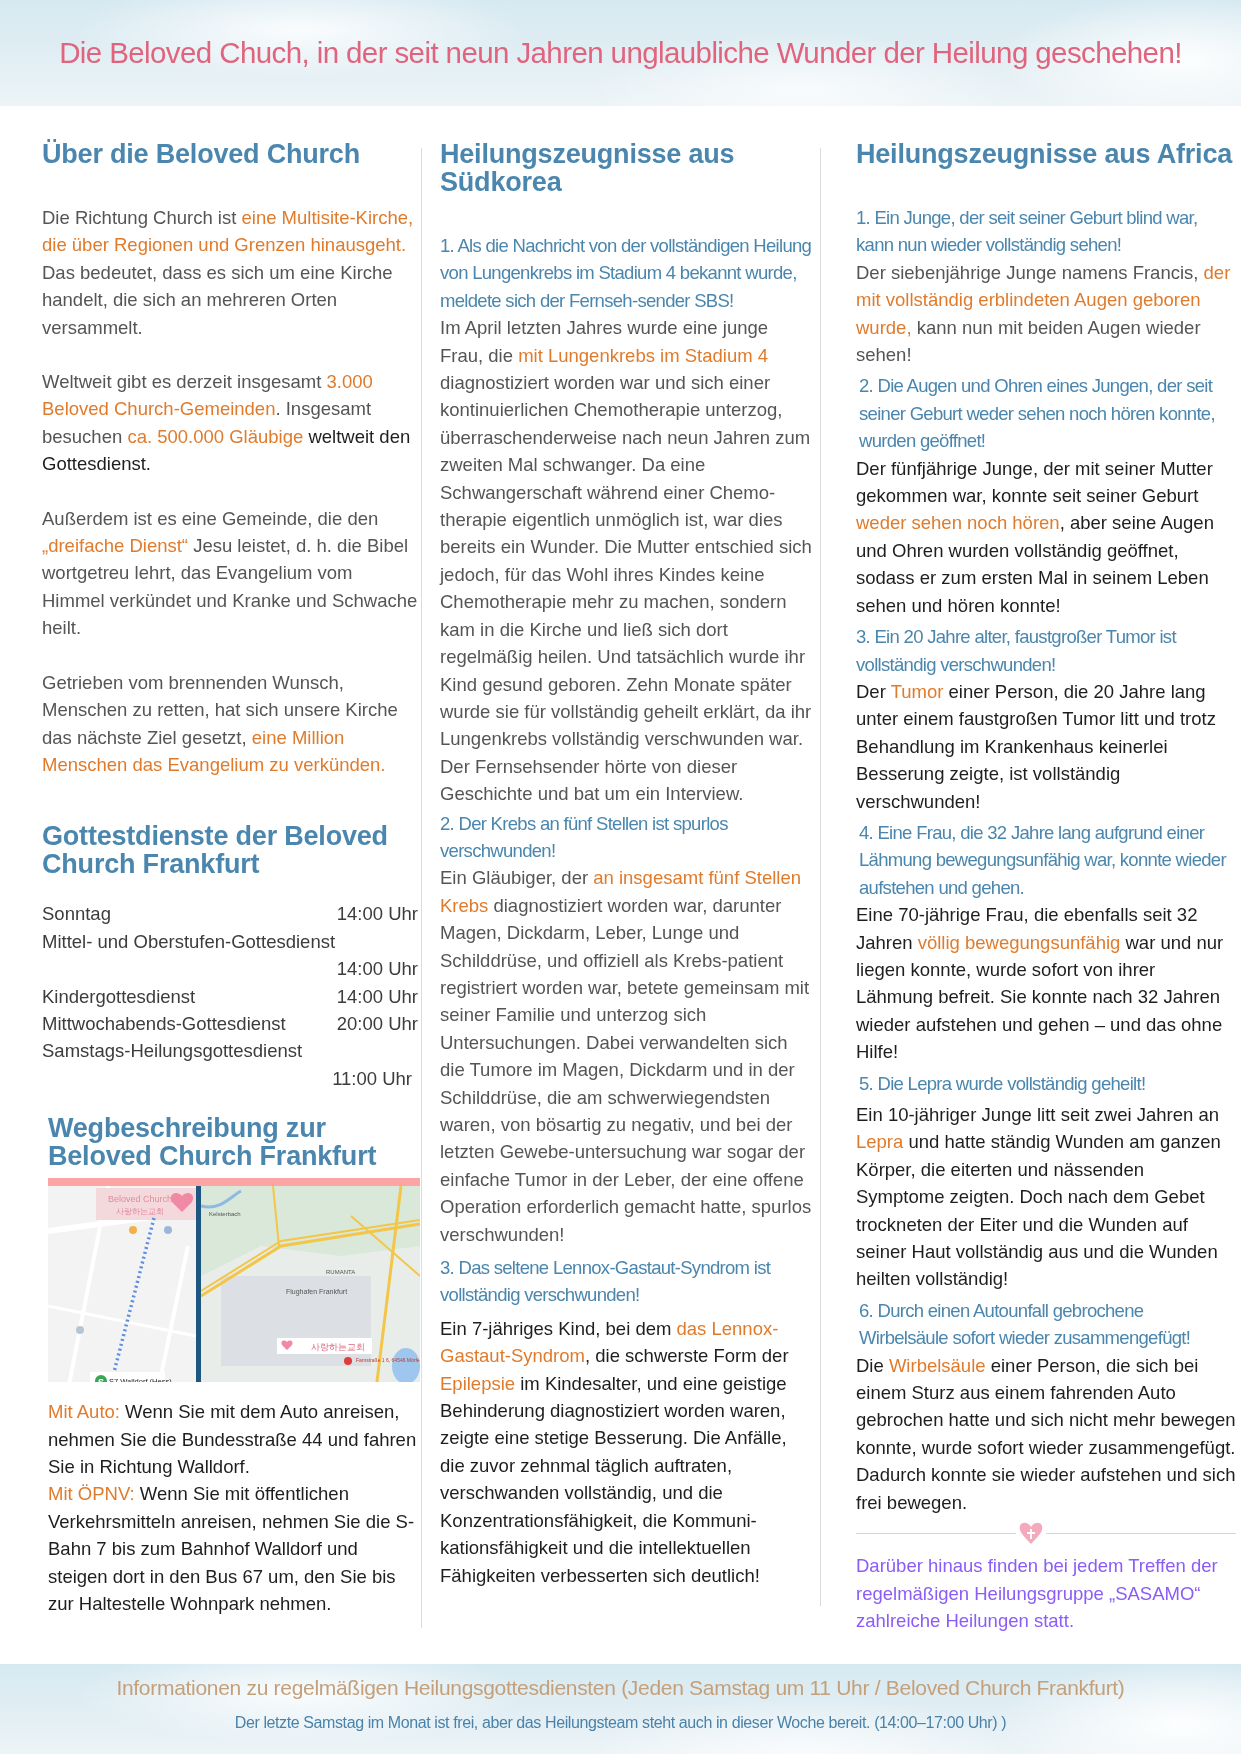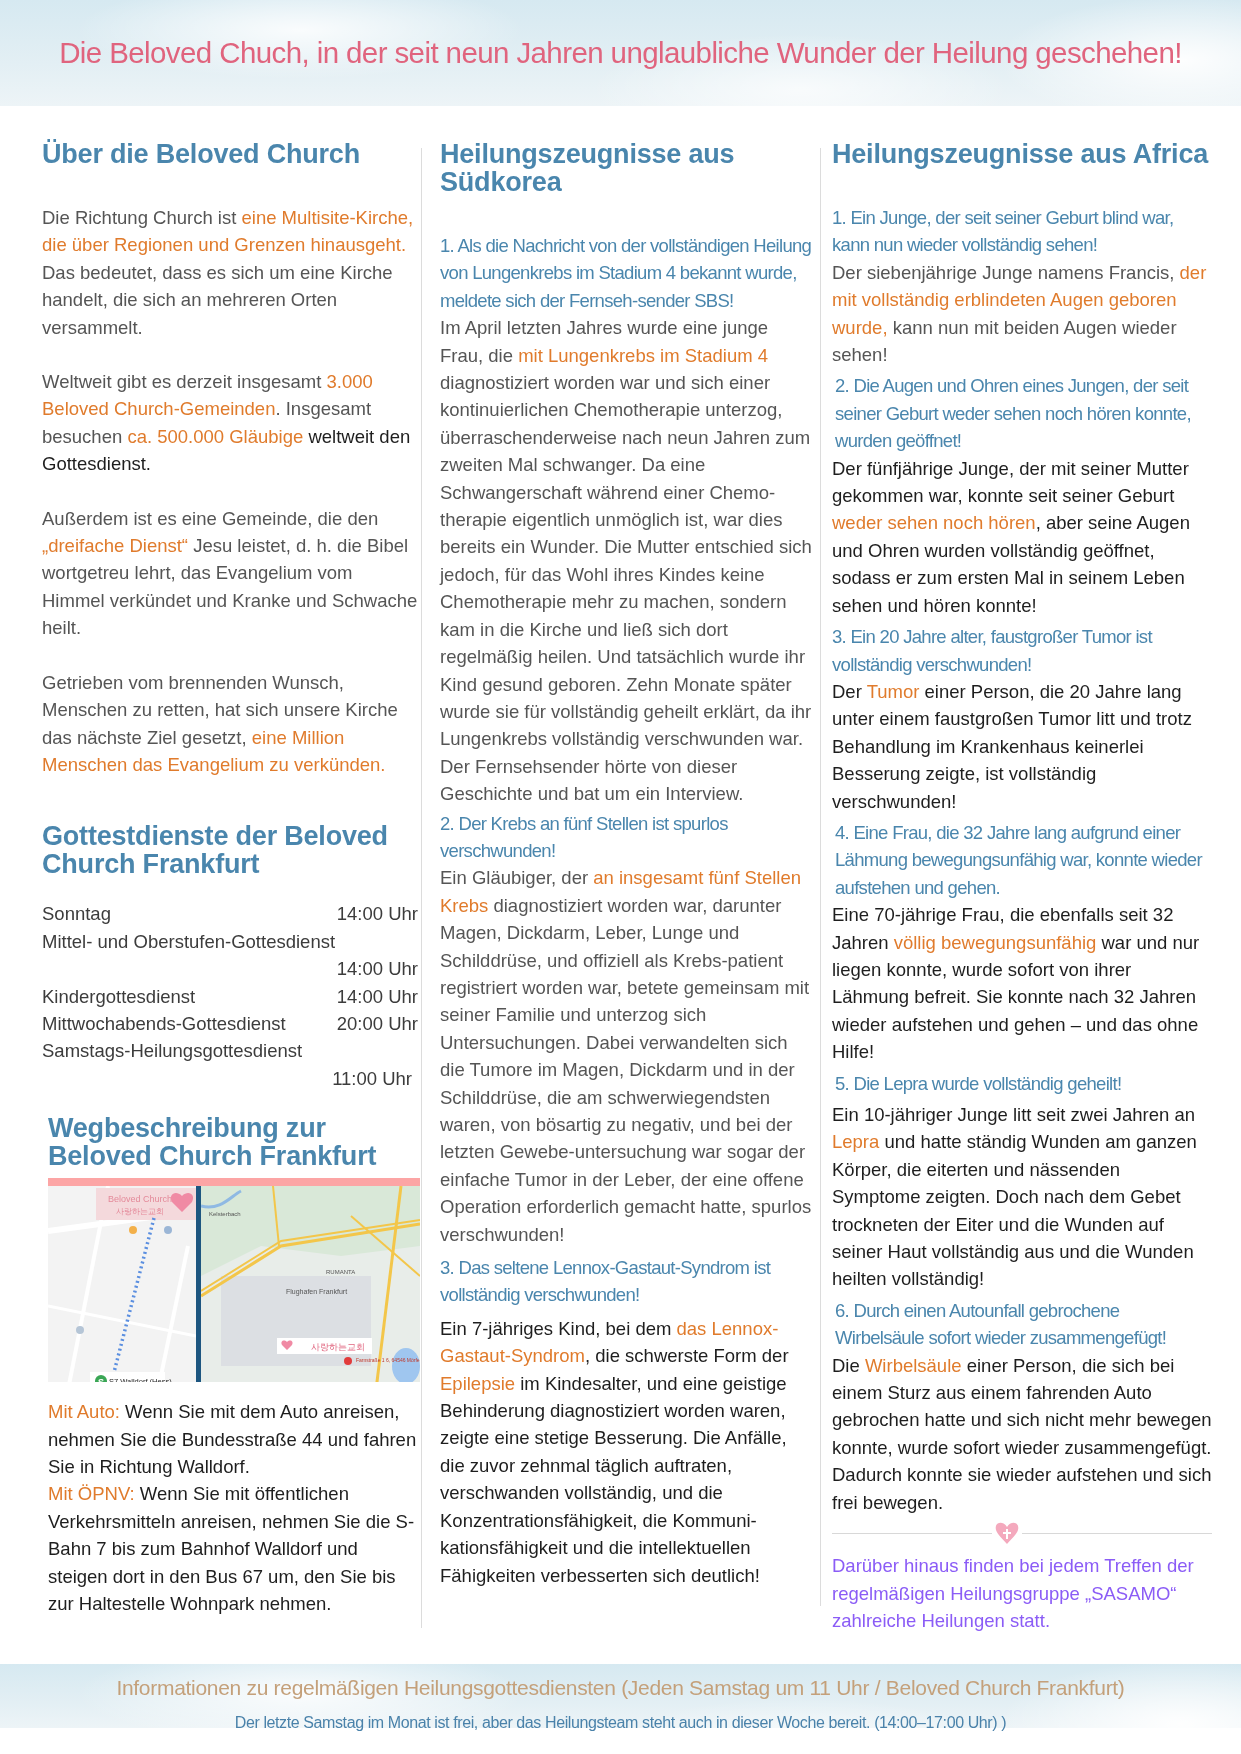--- a/index.html
+++ b/index.html
@@ -12,40 +12,40 @@
       radial-gradient(ellipse 320px 70px at 300px 30px, rgba(255,255,255,0.85), rgba(255,255,255,0) 70%),
       radial-gradient(ellipse 300px 80px at 800px 90px, rgba(255,255,255,0.7), rgba(255,255,255,0) 70%),
       linear-gradient(180deg, #d6e9f1 0%, #e3eff4 60%, #edf4f7 100%);
   }
   .header { position: absolute; left: 0; top: 0; width: 1241px; height: 106px; display: flex; align-items: center; justify-content: center; }
   .header h1 { font-weight: normal; font-size: 29.5px; color: #e0647e; letter-spacing: -0.6px; white-space: nowrap; }
 
   .col { position: absolute; top: 140px; }
   .col1 { left: 42px; width: 376px; }
   .col2 { left: 440px; width: 375px; }
-  .col3 { left: 832px; width: 380px; }
+  .col3 { left: 856px; width: 380px; }
   .vline { position: absolute; width: 1px; background: #dcdcdc; }
 
   .sec-title { color: #4a86ad; font-weight: bold; font-size: 27px; line-height: 28px; letter-spacing: -0.2px; }
   .p { font-size: 18.5px; line-height: 27.4px; color: #555555; }
   .p.dark { color: #1e1e1e; }
   .hl { color: #e07b2c; }
   .sub { color: #4a86ad; font-size: 18.5px; line-height: 27.4px; letter-spacing: -0.7px; font-weight: normal; }
   .gap-l { height: 27px; }
 
   .sched { font-size: 18.5px; line-height: 27.4px; color: #3c3c3c; }
   .sched .row { display: flex; justify-content: space-between; }
   .sched .time { text-align: right; white-space: nowrap; }
 
   .map { position: relative; width: 372px; height: 204px; border-top: 8px solid #fca5a5; display: flex; overflow: hidden; text-align: right; }
   .map-left { width: 148px; height: 100%; background: #f2f2f2; position: relative; }
   .map-sep { width: 5px; height: 100%; background: #1d5680; }
   .map-right { flex: 1; height: 100%; background: #e9edea; position: relative; overflow: hidden; }
 
-  .footer { position: absolute; left: 0; top: 1664px; width: 1241px; height: 64px; }
+  .footer { position: absolute; left: 0; top: 1664px; width: 1241px; height: 90px; }
   .footer .f1 { position: absolute; top: 12px; left: 0; width: 100%; text-align: center; font-size: 21px; color: #c4a07a; letter-spacing: -0.3px; }
   .footer .f2 { position: absolute; top: 50px; left: 0; width: 100%; text-align: center; font-size: 16px; color: #4a82aa; letter-spacing: -0.4px; }
 
   .divider { position: relative; height: 26px; margin: 4px 0 6px 0; }
   .divider .ln { position: absolute; top: 13px; height: 1px; background: #d8d8d8; }
   .divider .heart { position: absolute; left: 162px; top: 0; width: 26px; height: 26px; }
 </style>
 </head>
 <body>
 

